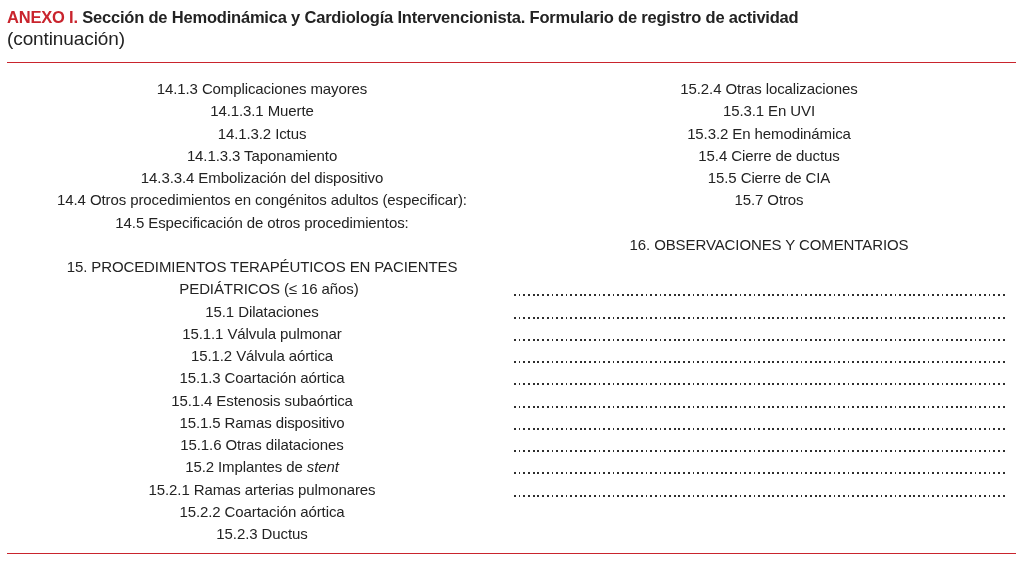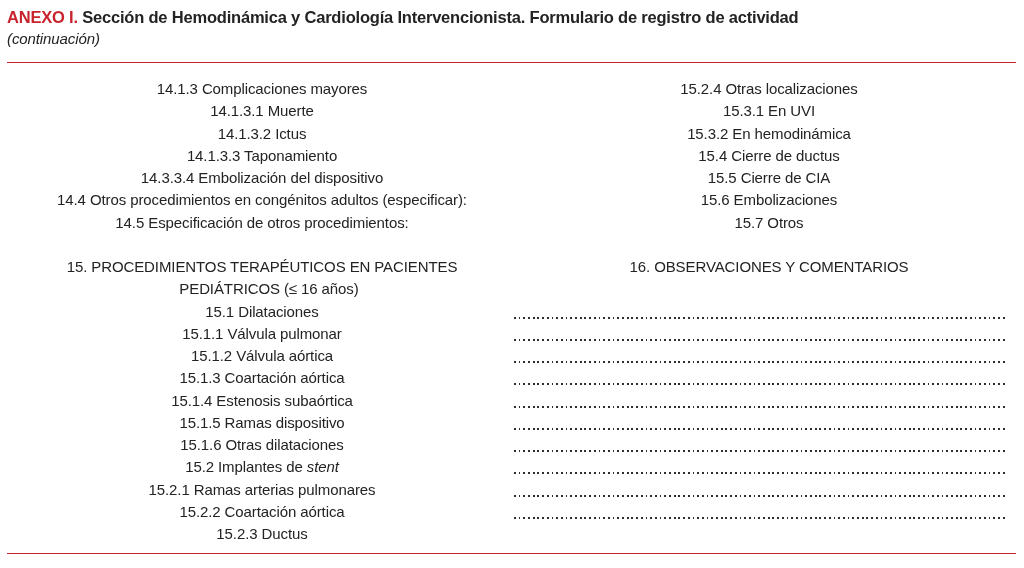--- a/index.html
+++ b/index.html
@@ -19,22 +19,21 @@
   .title-line {
     margin: 0;
     font-size: 16.5px;
     font-weight: bold;
     line-height: 23px;
     letter-spacing: -0.2px;
     white-space: nowrap;
   }
   .annex { color: var(--accent); }
   .continuation {
-    font-size: 15px;
-    font-style: italic;
+    font-size: 19px;
     font-weight: normal;
     line-height: 19px;
     letter-spacing: -0.1px;
   }
   .rule {
     border: 0; height: 0; margin: 0;
     border-top: 1.6px solid var(--accent);
   }
   .rule.top { margin: 14px 8px 0 7px; }
   .rule.bottom { margin: 8px 8px 0 7px; }
@@ -101,21 +100,20 @@
         <div class="line text"><span>15.2.1 Ramas arterias pulmonares</span></div>
         <div class="line text"><span>15.2.2 Coartación aórtica</span></div>
         <div class="line text"><span>15.2.3 Ductus</span></div>
       </div>
     <div class="col right" id="col-right">
         <div class="line text"><span>15.2.4 Otras localizaciones</span></div>
         <div class="line text"><span>15.3.1 En UVI</span></div>
         <div class="line text"><span>15.3.2 En hemodinámica</span></div>
         <div class="line text"><span>15.4 Cierre de ductus</span></div>
         <div class="line text"><span>15.5 Cierre de CIA</span></div>
-        <div class="line text"><span>15.6 Embolizaciones</span></div>
         <div class="line text"><span>15.7 Otros</span></div>
         <div class="line blank"></div>
         <div class="line text"><span>16. OBSERVACIONES Y COMENTARIOS</span></div>
         <div class="line blank"></div>
         <div class="line dots"></div>
         <div class="line dots"></div>
         <div class="line dots"></div>
         <div class="line dots"></div>
         <div class="line dots"></div>
         <div class="line dots"></div>

